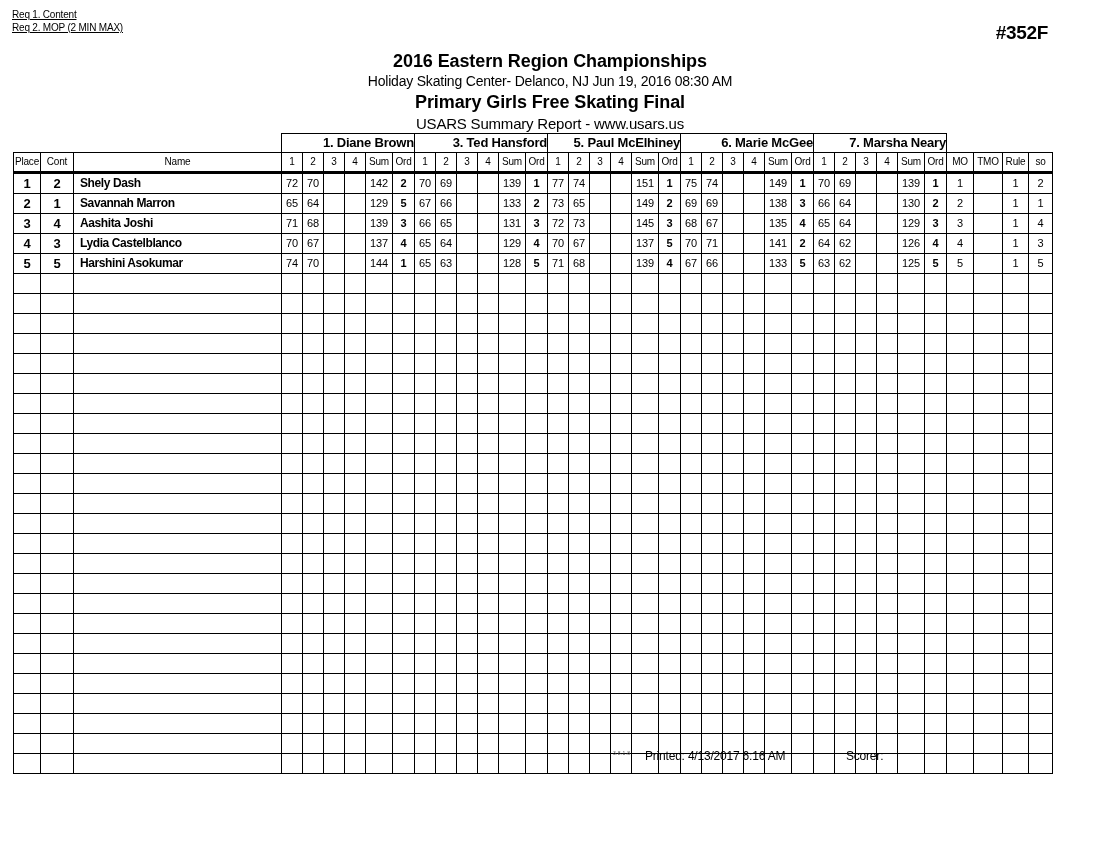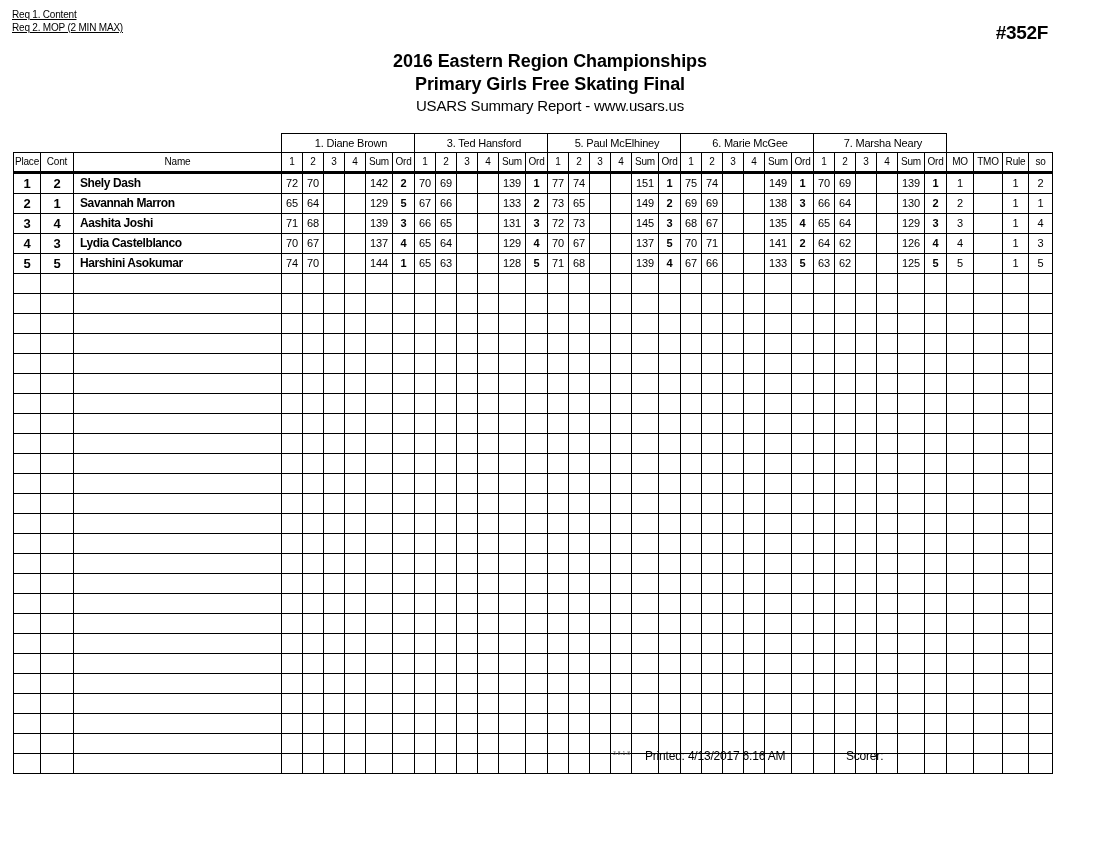--- a/index.html
+++ b/index.html
@@ -91,24 +91,25 @@
     text-align: center;
     vertical-align: middle;
     font-weight: normal;
     overflow: hidden;
     white-space: nowrap;
   }
   
   tr.judge-band td {
     height: 18px;
     line-height: 18px;
-    font-size: 11px;
-    text-align: center;
+    font-size: 13px;
+    text-align: right;
     padding-left: 6px;
     letter-spacing: -0.2px;
+    font-weight: bold;
   }
   td.no-border {
     border: none !important;
   }
 
   
   tr.col-head td {
     height: 18px;
     line-height: 18px;
     font-size: 10px;
@@ -193,20 +194,21 @@
 </head>
 <body>
 
 <div id="req-block">
   <div>Req  1.  Content</div>
   <div>Req  2.  MOP (2 MIN MAX)</div>
 </div>
 
 <div id="title-block">
   <div id="event-title">2016 Eastern Region Championships</div>
+  <div id="venue-line">Holiday Skating Center- Delanco, NJ  Jun 19, 2016  08:30 AM</div>
   <div id="category-title">Primary Girls Free Skating Final</div>
   <div id="report-line">USARS Summary Report - www.usars.us</div>
 </div>
 
 <div id="event-number">#352F</div>
 
 <div id="score-table-wrap">
   <table class="grid">
     <colgroup id="score-colgroup">
         <col style="width: 27px;">

